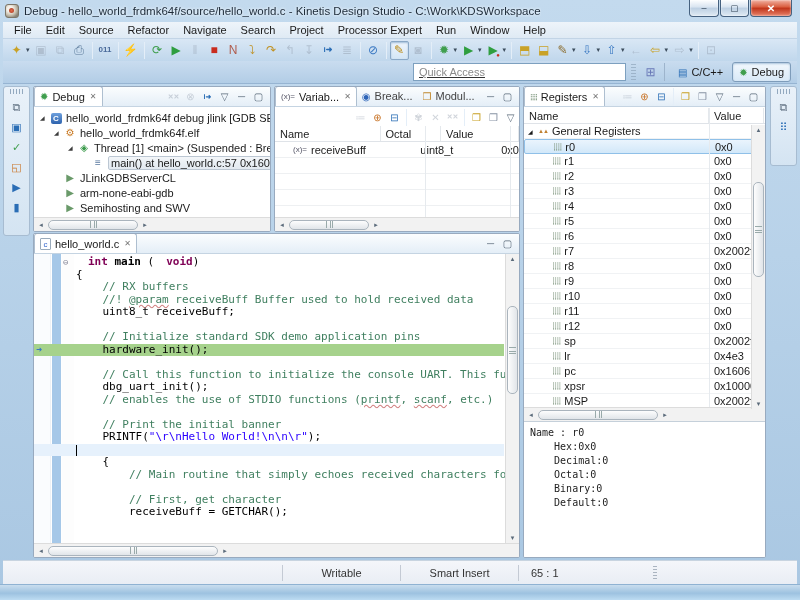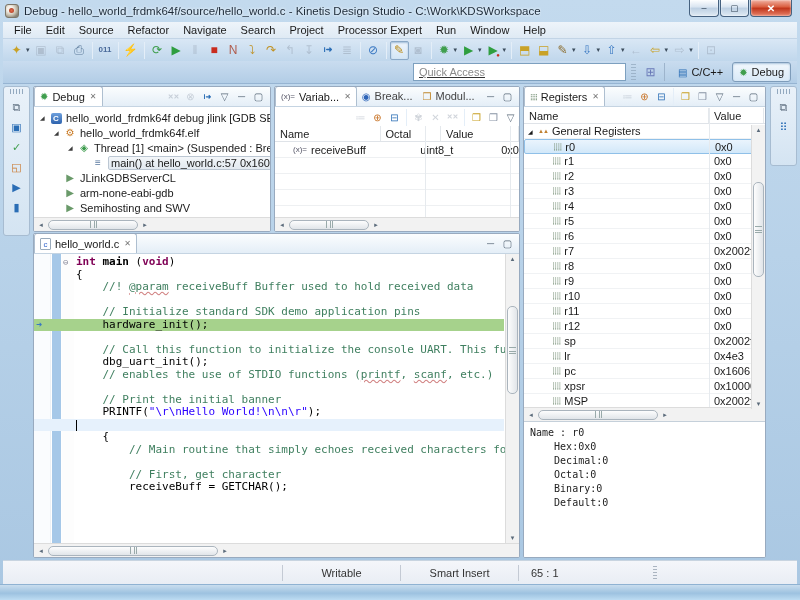--- a/index.html
+++ b/index.html
@@ -103,21 +103,21 @@
   .edbody{position:absolute;left:0;right:0;top:20px;bottom:14px;background:#fff;overflow:hidden;}
   .margincol{position:absolute;left:0;top:0;bottom:0;width:17px;background:#fafcfe;border-right:1px solid #eef2f6;}
   .rangebar{position:absolute;left:18px;top:0;bottom:0;width:9px;background:#a6c8e8;}
   .foldcol{position:absolute;left:28px;top:0;bottom:0;width:12px;background:#fdfdfd;}
   .codelines{position:absolute;left:0;top:2px;right:15px;font-family:"DejaVu Sans Mono",monospace;
              font-size:11px;line-height:12.5px;}
   .cl{height:12.5px;white-space:pre;position:relative;padding-left:42px;}
   .cl.exec{background:#a6d28c;}
   .cl.cursorline{background:#e6f1fc;}
   .caret{position:absolute;left:42px;top:1px;width:1px;height:11px;background:#000;}
-  .kw{color:#7f0055;font-weight:bold;} .cm{color:#3f7f5f;} .str{color:#2a00ff;} .pl{color:#000;} .fn{color:#000;font-weight:bold;}
+  .kw{color:#7f0055;font-weight:bold;margin-left:12px;} .cm{color:#3f7f5f;} .str{color:#2a00ff;} .pl{color:#000;} .fn{color:#000;font-weight:bold;}
   .sp{text-decoration:underline;text-decoration-style:wavy;text-decoration-color:#d08080;}
   .fold{position:absolute;left:29px;top:0;font-size:9px;color:#889;}
   .execarrow{position:absolute;left:2px;font-size:10px;color:#3a78c2;}
   .cfile{display:inline-block;width:11px;height:12px;border:1px solid #9ab;border-radius:1px;background:#fff;
          font-size:8px;color:#36c;text-align:center;line-height:12px;margin-right:4px;}
   
   .statusbar{position:absolute;left:3px;right:3px;top:560px;height:24px;background:linear-gradient(#f4f6fa,#e9edf4);
              border-top:1px solid #c8d4e0;display:flex;align-items:center;font-size:11px;color:#333;}
   .scell{padding:0 12px;height:16px;display:flex;align-items:center;border-left:1px solid #c4cad4;}
   .sgrip{width:4px;height:14px;margin-left:40px;background:repeating-linear-gradient(#aab4c0 0 1px,transparent 1px 3px);}
@@ -492,21 +492,23 @@
             </div>
           </div>
       </div>
       <div class="edbody">
         <div class="margincol"></div>
         <div class="rangebar"></div>
         <div class="foldcol"></div>
         <div class="codelines" id="codelines">
             <div class="cl"><span class="kw">int </span><span class="fn">main</span><span class="pl"> (</span><span class="kw">void</span><span class="pl">)</span><span class="fold">⊖</span></div>
             <div class="cl"><span class="pl">{</span></div>
+            <div class="cl"><span class="cm">    // RX buffers</span></div>
             <div class="cl"><span class="cm">    //! </span><span class="cm sp">@param</span><span class="cm"> receiveBuff Buffer used to hold received data</span></div>
+            <div class="cl"><span class="pl">    uint8_t receiveBuff;</span></div>
             <div class="cl"></div>
             <div class="cl"><span class="cm">    // Initialize standard SDK demo application pins</span></div>
             <div class="cl exec"><span class="pl">    hardware_init();</span><span class="execarrow">➜</span></div>
             <div class="cl"></div>
             <div class="cl"><span class="cm">    // Call this function to initialize the console UART. This function</span></div>
             <div class="cl"><span class="pl">    dbg_uart_init();</span></div>
             <div class="cl"><span class="cm">    // enables the use of STDIO functions (</span><span class="cm sp">printf</span><span class="cm">, </span><span class="cm sp">scanf</span><span class="cm">, etc.)</span></div>
             <div class="cl"></div>
             <div class="cl"><span class="cm">    // Print the initial banner</span></div>
             <div class="cl"><span class="pl">    PRINTF(</span><span class="str">"\r\nHello World!\n\n\r"</span><span class="pl">);</span></div>

